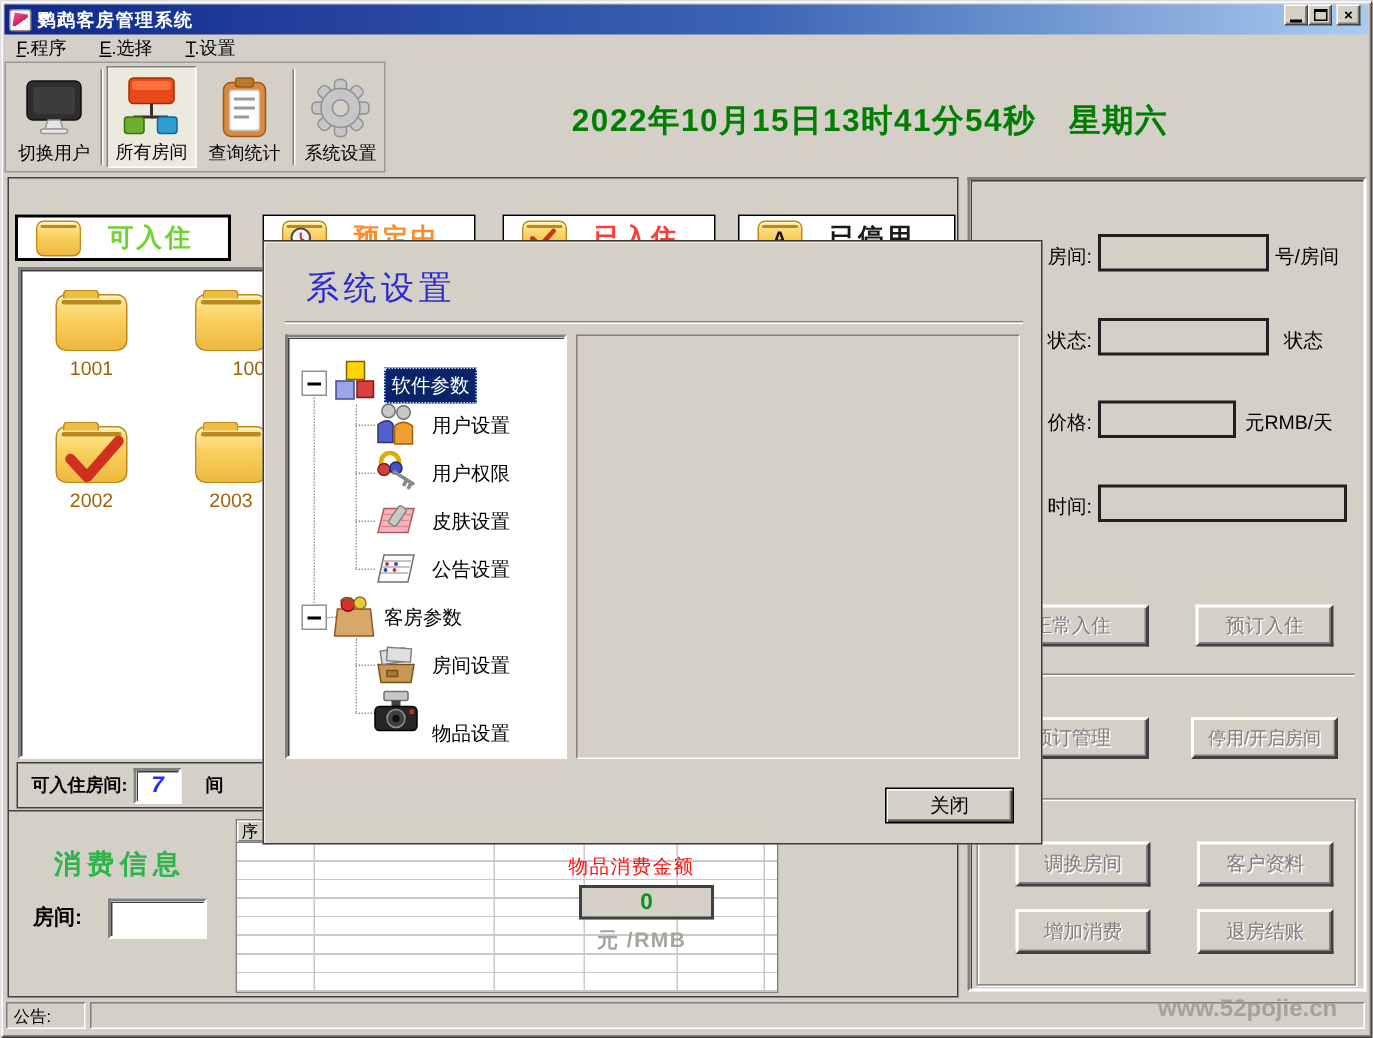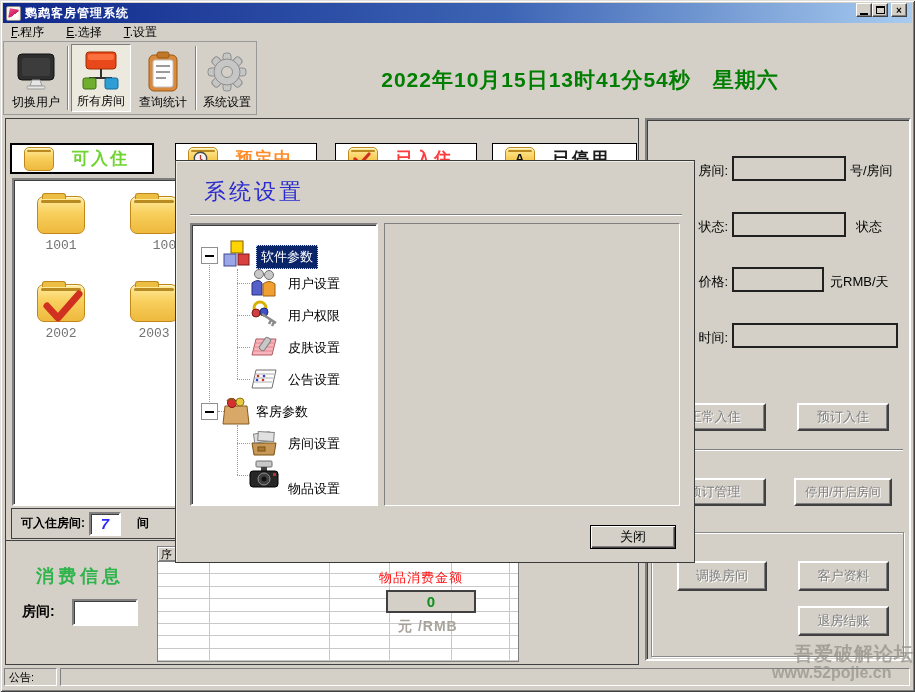--- a/index.html
+++ b/index.html
@@ -31,21 +31,21 @@
   .legendbox .txt { font-size:17px; font-weight:bold; margin-left:18px; letter-spacing:2px; }
   .minifolder { width:30px; height:24px; margin-left:12px; position:relative; border-radius:5px;
                 background:linear-gradient(180deg,#ffeca0 0%,#f8cf5c 45%,#eeb93e 100%); border:1px solid #c08818; box-shadow:inset 0 1px 0 #fff8d0; }
   .minifolder::before { content:""; position:absolute; left:2px; right:2px; top:2px; height:2px; background:#b98a20; border-radius:2px; }
   .badge { position:absolute; left:6px; top:5px; font-size:13px; font-weight:bold; line-height:1; }
   .roomspanel { position:absolute; left:6px; top:59px; width:622px; height:328px; background:#fff; border:2px solid; border-color:#808080 #fff #fff #808080; box-shadow:inset 1px 1px 0 #404040; }
   .folder { position:absolute; width:48px; height:38px; border-radius:7px;
             background:linear-gradient(180deg,#ffeca0 0%,#f8cf5c 45%,#eeb93e 100%); border:1px solid #c08818; box-shadow:inset 0 1px 0 #fff8d0; }
   .folder::before { content:""; position:absolute; left:3px; right:3px; top:3px; height:3px; background:#b98a20; border-radius:2px; }
   .folder::after { content:""; position:absolute; left:4px; top:-4px; width:22px; height:5px; border-radius:3px 3px 0 0; background:#edbe44; border:1px solid #c08818; border-bottom:none; }
-  .roomlabel { position:absolute; width:60px; text-align:center; font-size:13px; color:#737373; font-family:Liberation Mono, monospace; }
+  .roomlabel { position:absolute; width:60px; text-align:center; font-size:13px; color:#a16207; font-family:Liberation Sans, sans-serif; }
   .availbox { position:absolute; left:5px; top:389px; width:177px; height:31px; border:1px solid #404040; display:flex; align-items:center; background:#d4d0c8; }
   .availbox .albl { font-size:12px; font-weight:bold; margin-left:9px; }
   .avail-input { width:32px; height:24px; background:#fff; border:2px solid; border-color:#808080 #fff #fff #808080; box-shadow:inset 1px 1px 0 #404040;
                  margin-left:4px; text-align:center; color:#2828ff; font-size:15px; font-weight:bold; font-style:italic; line-height:20px; }
   .availbox .aunit { font-size:12px; font-weight:bold; margin-left:16px; }
   .bottomsec { position:absolute; left:0; top:421px; width:632px; height:124px; border-top:1px solid #404040; }
   .consume-title { position:absolute; left:30px; top:23px; font-size:18px; font-weight:bold; color:#2eb44a; letter-spacing:4px; }
   .consume-roomlbl { position:absolute; left:16px; top:62px; font-size:14px; font-weight:bold; color:#000; }
   .consume-input { position:absolute; left:66px; top:58px; width:66px; height:27px; background:#fff; border:2px solid; border-color:#808080 #fff #fff #808080; box-shadow:inset 1px 1px 0 #404040; }
   .ctable { position:absolute; left:151px; top:5px; width:362px; height:116px; border:1px solid #808080; background:#fff; }
@@ -252,30 +252,30 @@
     <div class="fld-input" style="left:85px; top:203px; width:166px;"></div>
 
     <div class="xbtn disabled" style="left:150px; top:283px; width:92px; height:28px;">预订入住</div>
     <div class="xbtn disabled" style="left:16px; top:283px; width:103px; height:28px;">正常入住</div>
     <div class="groove" style="left:6px; top:329px; width:250px;"></div>
     <div class="xbtn disabled" style="left:16px; top:358px; width:103px; height:28px;">预订管理</div>
     <div class="xbtn disabled" style="left:147px; top:358px; width:98px; height:28px; font-size:12px;">停用/开启房间</div>
     <div class="group3">
       <div class="xbtn disabled" style="left:25px; top:28px; width:90px; height:30px;">调换房间</div>
       <div class="xbtn disabled" style="left:146px; top:28px; width:91px; height:30px;">客户资料</div>
+      <div class="xbtn disabled" style="left:25px; top:73px; width:90px; height:30px;">增加消费</div>
       <div class="xbtn disabled" style="left:146px; top:73px; width:91px; height:30px;">退房结账</div>
     </div>
   </div>
 
   <div class="statusbar-p abs" style="left:4px; top:668px; width:53px; height:18px;">
     <span>公告:</span>
   </div>
   <div class="statusbar-p abs" style="left:60px; top:668px; width:850px; height:18px;"></div>
 
-  <div class="watermark1 abs">吾爱破解论坛</div>
   <div class="watermark2 abs">www.52pojie.cn</div>
 
   <div class="dialog abs">
     <div class="dlg-title">系统设置</div>
     <div class="dlg-sep groove"></div>
 
     <div class="dlg-tree">
 
       <div class="dotv" style="left:17px; top:40px; height:147px;"></div>
       <div class="doth" style="left:26px; top:186px; width:12px;"></div>

